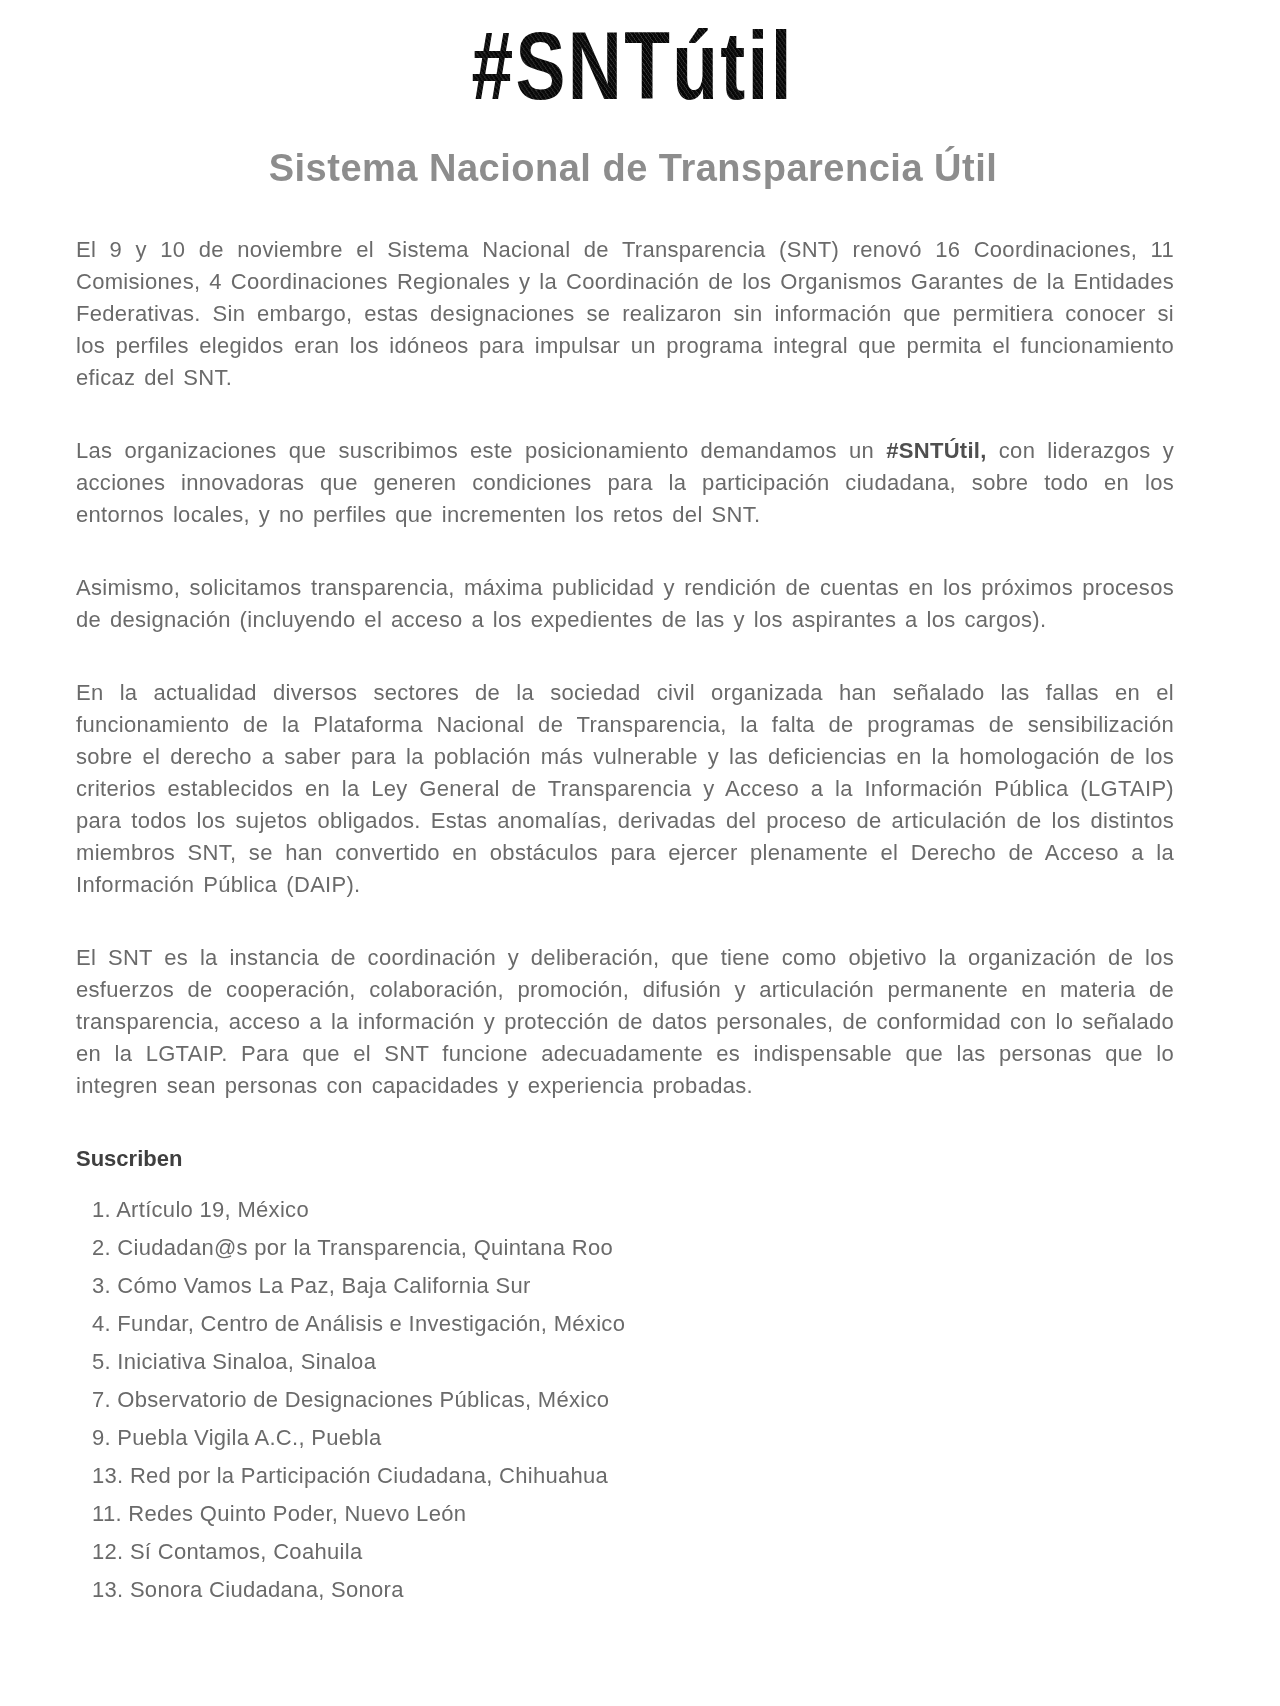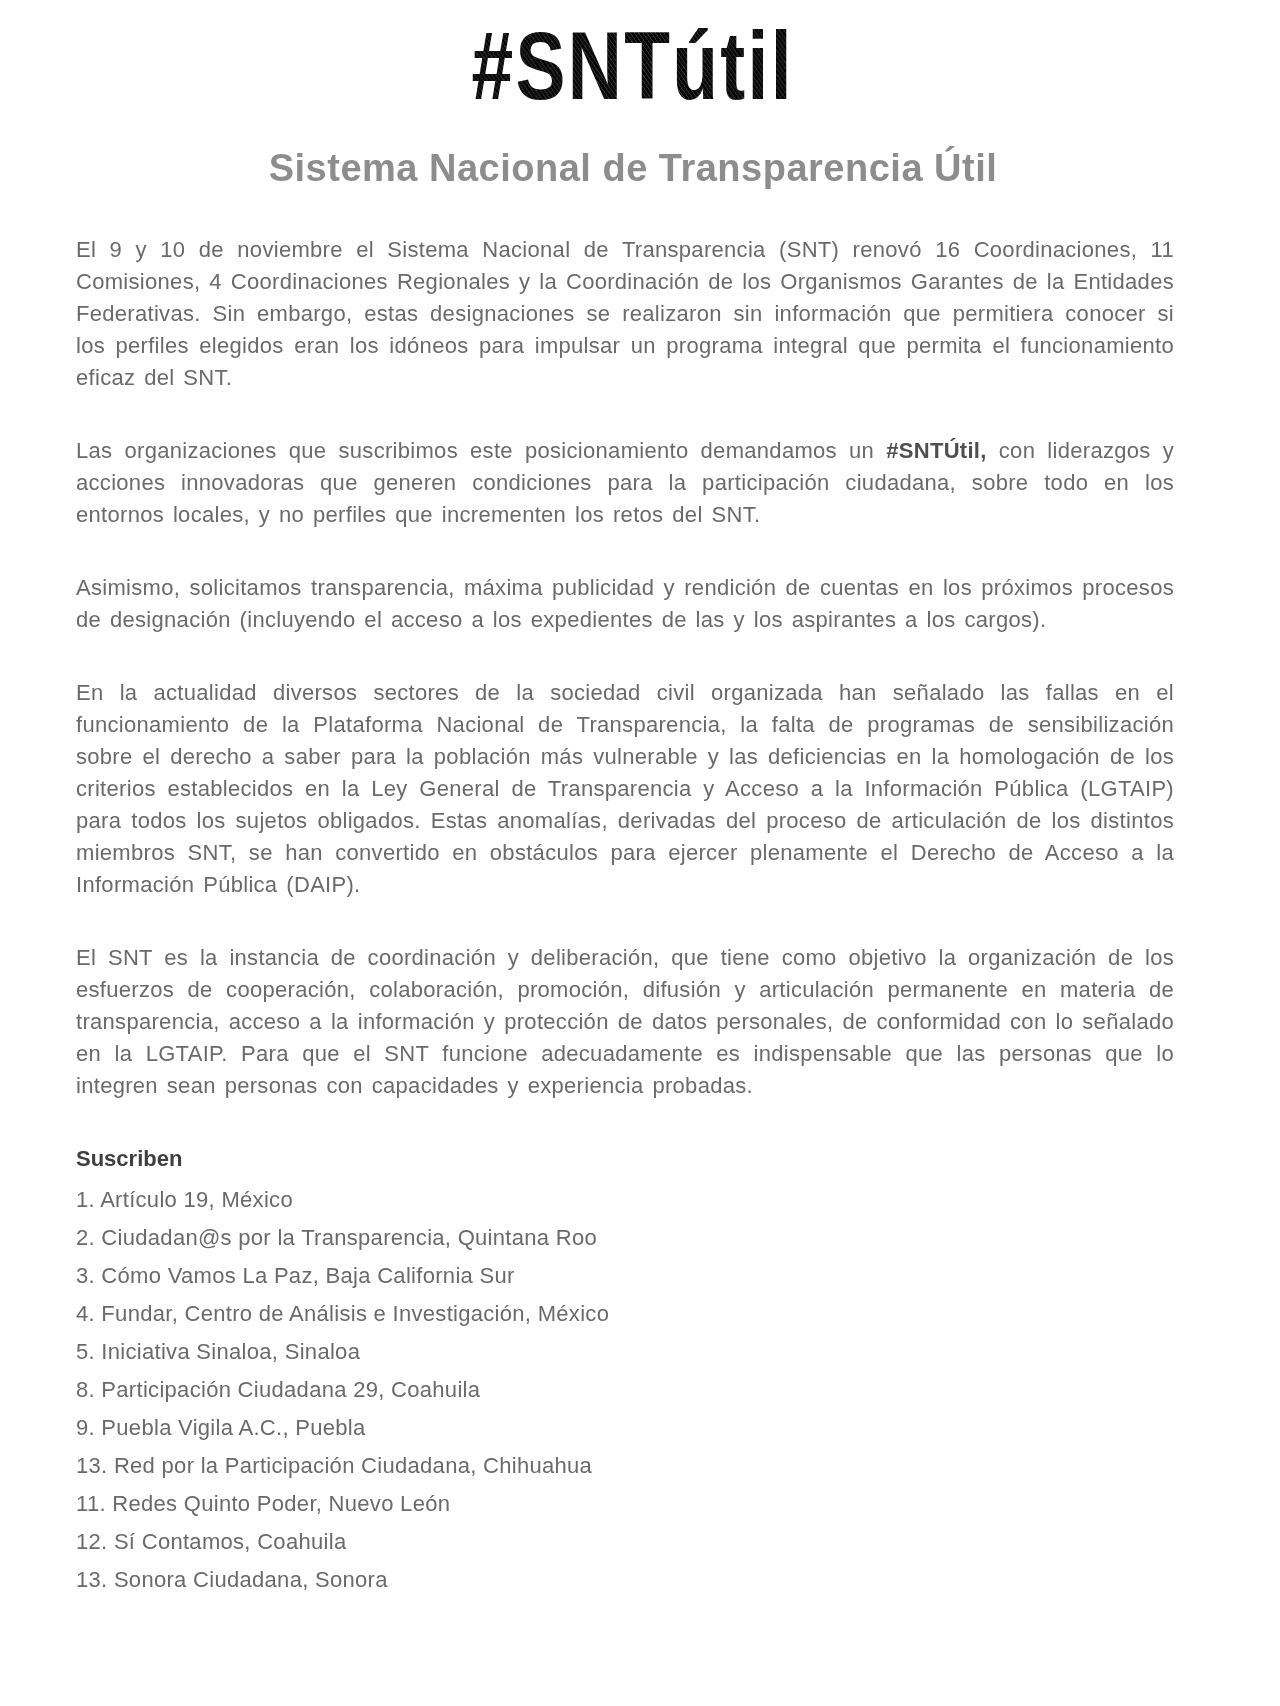--- a/index.html
+++ b/index.html
@@ -74,21 +74,21 @@
   }
   .suscriben-heading{
     font-size:22px;
     font-weight:700;
     line-height:32px;
     color:var(--heading_ink,#3f3f3f);
     margin:12px 0 6px 0;
   }
   .suscriben-list{
     list-style:none;
-    margin:0;
+    margin:16px;
     padding:0;
   }
   .suscriben-list li{
     font-size:22px;
     line-height:38px;
     letter-spacing:0.3px;
     color:var(--body_ink,#6a6a6a);
   }
 </style>
 </head>
@@ -114,21 +114,21 @@
   </main>
 
   <section>
     <div class="suscriben-heading">Suscriben</div>
     <ul class="suscriben-list">
       <li>1. Artículo 19, México</li>
       <li>2. Ciudadan@s por la Transparencia, Quintana Roo</li>
       <li>3. Cómo Vamos La Paz, Baja California Sur</li>
       <li>4. Fundar, Centro de Análisis e Investigación, México</li>
       <li>5. Iniciativa Sinaloa, Sinaloa</li>
-      <li>8. Participación Ciudadana 29, Coahuila</li>
+      <li>7. Observatorio de Designaciones Públicas, México</li>
       <li>9. Puebla Vigila A.C., Puebla</li>
       <li>13. Red por la Participación Ciudadana, Chihuahua</li>
       <li>11. Redes Quinto Poder, Nuevo León</li>
       <li>12. Sí Contamos, Coahuila</li>
       <li>13. Sonora Ciudadana, Sonora</li>
     </ul>
   </section>
 
 </div>
 

